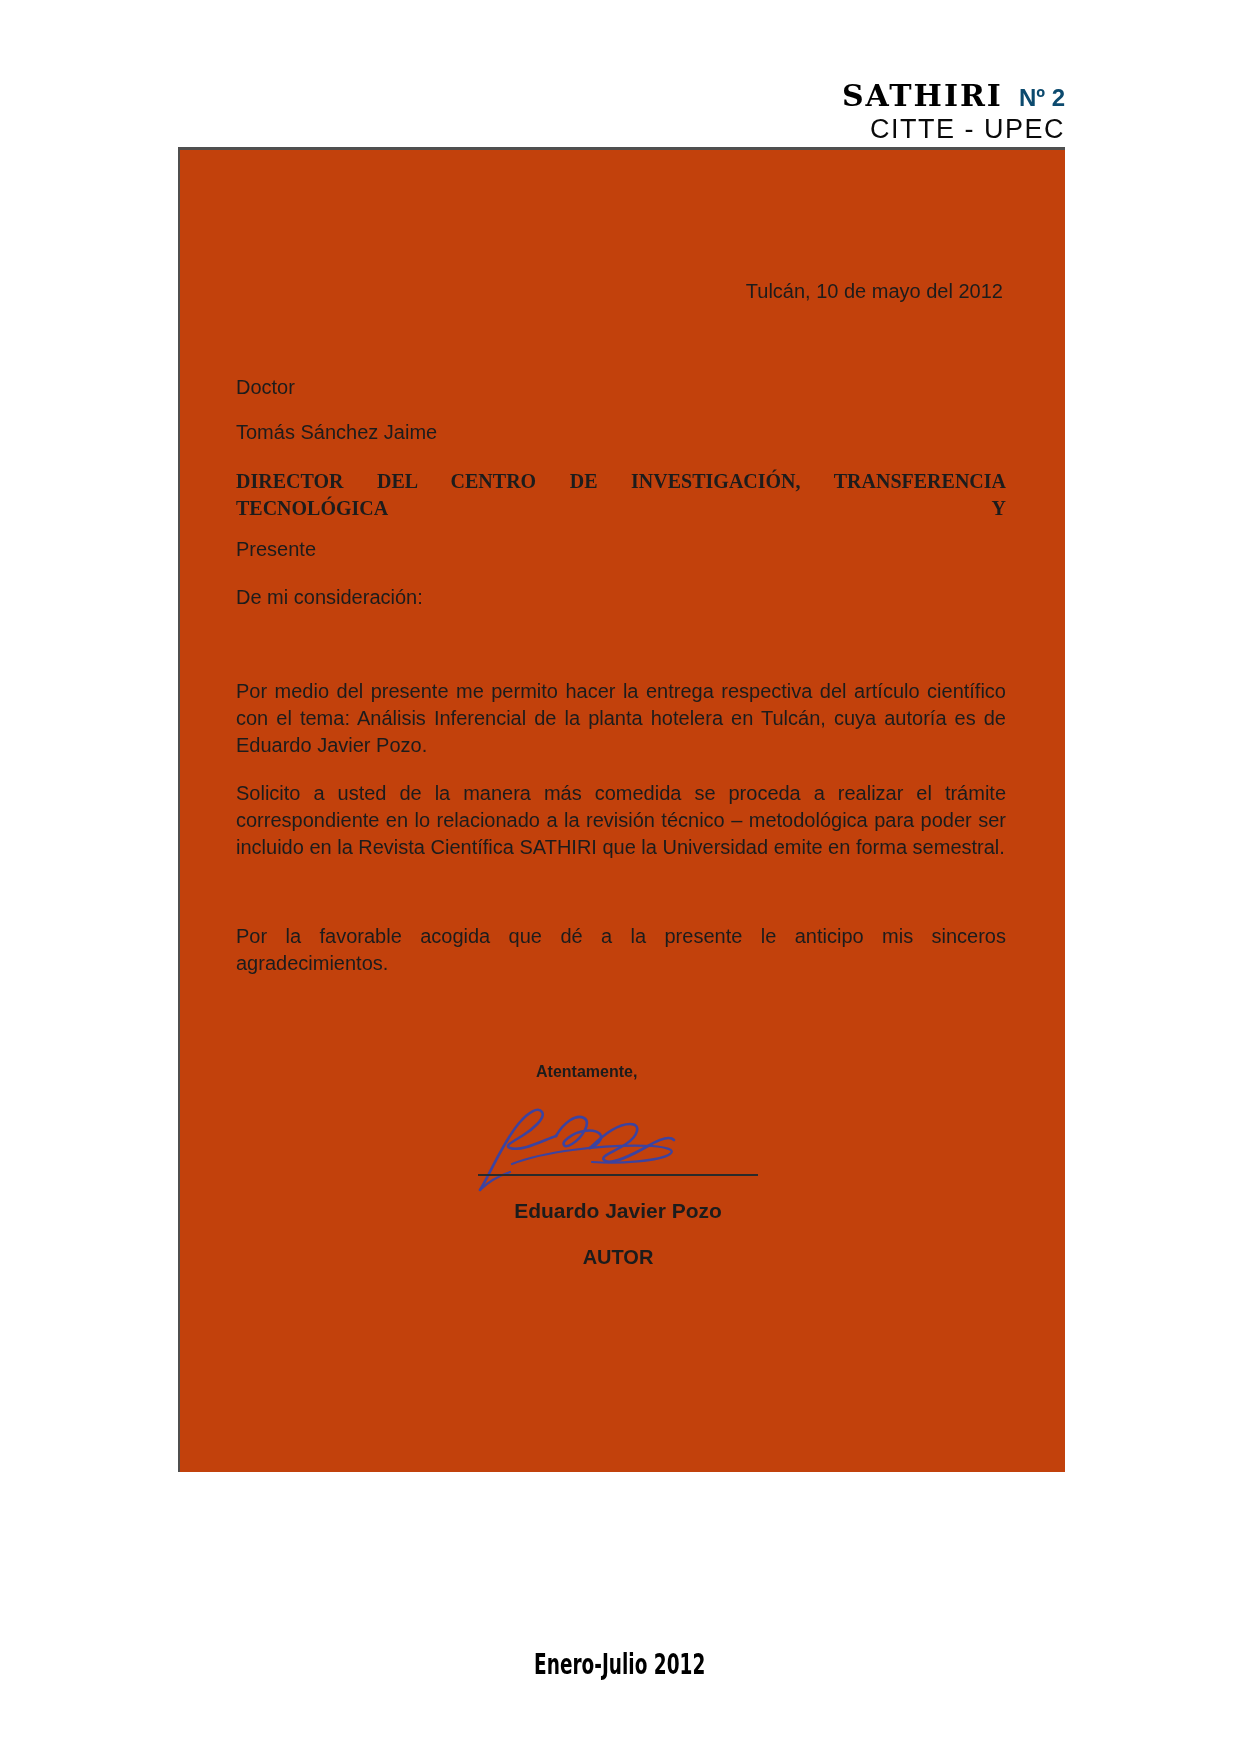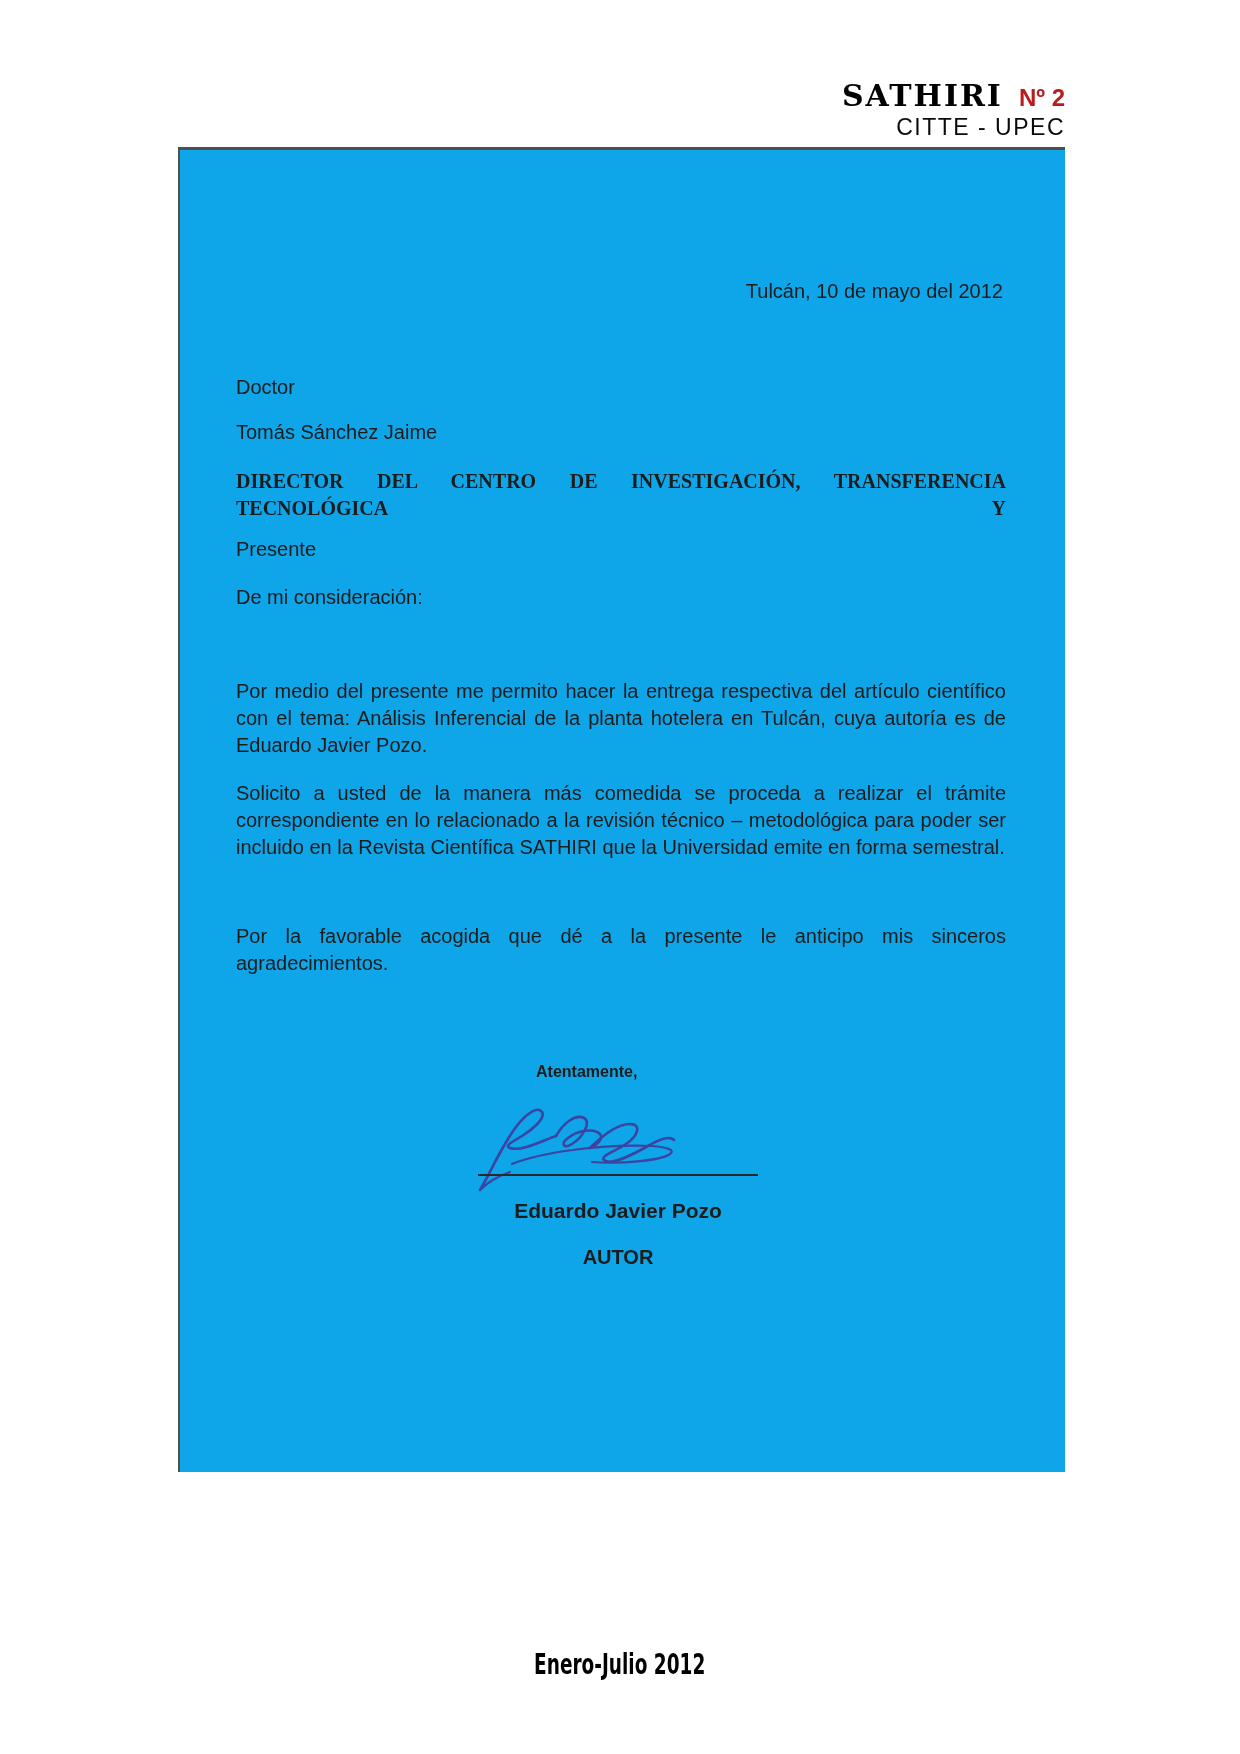--- a/index.html
+++ b/index.html
@@ -26,39 +26,39 @@
     font-family: "DejaVu Serif", serif;
     font-weight: bold;
     font-size: 30px;
     letter-spacing: 2px;
     color: #000;
   }
   .journal-issue {
     font-family: "Liberation Sans", sans-serif;
     font-weight: bold;
     font-size: 24px;
-    color: #b91c1c;
+    color: #0c4a6e;
   }
   .org-name {
     font-family: "Liberation Sans", sans-serif;
-    font-size: 23px;
+    font-size: 27px;
     letter-spacing: 1.5px;
     color: #0a0a0a;
     margin-top: 1px;
   }
   
   .letter-box {
     position: absolute;
     left: 178px;
     top: 147px;
     width: 887px;
     height: 1325px;
     border-top: 3px solid #4f4f4f;
     border-left: 2px solid #4f4f4f;
-    background: #0ea5e9;
+    background: #c2410c;
   }
   .letter-box .abs { position: absolute; }
   .body-text { font-size: 20px; line-height: 27px; color: #1c1c1c; }
   .content { left: 56px; width: 770px; }
   .date-line {
     top: 130px; right: 62px;
     font-size: 20px; color: #1c1c1c;
     text-align: right;
   }
   .line-doctor    { top: 224px; }

